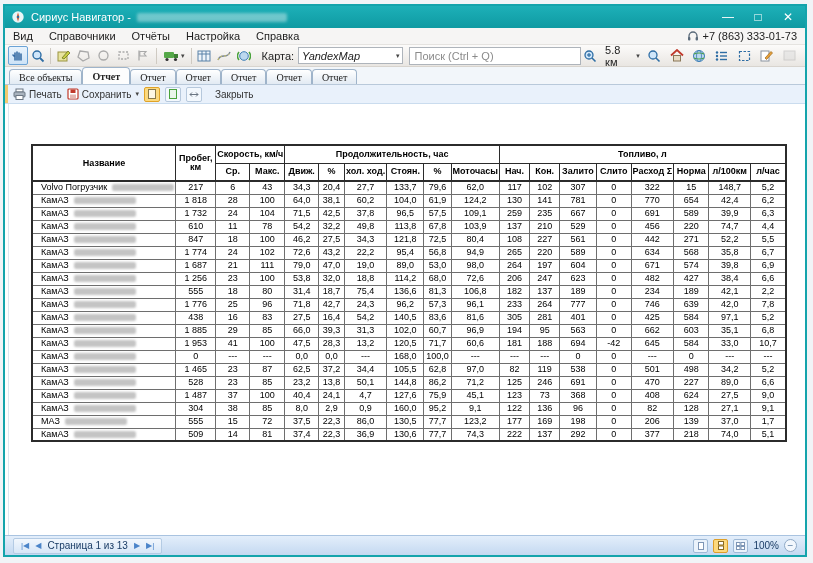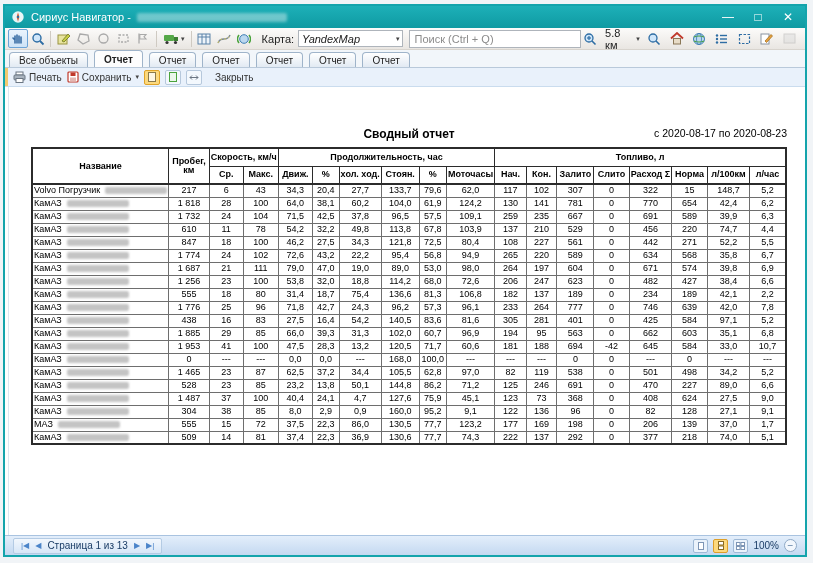--- a/index.html
+++ b/index.html
@@ -54,21 +54,21 @@
     width: 182px; height: 17px; border: 1px solid #aeb4bb; font-size: 11px; padding: 8px 4px;
     font-family: "Liberation Sans", sans-serif; margin-left: 6px; color: #333;
   }
   .search-input::placeholder { color: #8b8b8b; }
   .right-tools { margin-left: auto; display: flex; align-items: center; gap: 3px; }
   .scale-btn { display: flex; align-items: center; gap: 2px; padding: 0 2px; }
   .tbtn.disabled svg { opacity: .45; }
   
   .tabbar {
     height: 18px; flex: 0 0 18px; background: #f2f6fa; border-bottom: 1px solid #b9c9da;
-    display: flex; align-items: flex-end; padding-left: 4px; gap: 6px;
+    display: flex; align-items: flex-end; padding-left: 4px; gap: 0; font-family: Liberation Serif, serif;
   }
   .tab {
     height: 15px; padding: 0 9px; font-size: 10px; display: flex; align-items: center;
     background: linear-gradient(#ffffff, #e2eaf3); border: 1px solid #9fb4ca; border-bottom: none;
     border-radius: 4px 4px 0 0; color: #222; white-space: nowrap; cursor: default;
   }
   .tab.active { font-weight: bold; background: #fdfdfd; height: 17px; position: relative; z-index: 2; }
   
   .rtoolbar {
     height: 19px; flex: 0 0 19px; background: #e9f1fb; border-bottom: 1px solid #cadcee;
@@ -96,21 +96,21 @@
     border-collapse: collapse; table-layout: fixed; font-size: 9px; margin-top: 4px;
     border: 2px solid #2b2b2b;
   }
   table.report th, table.report td {
     border: 1px solid #6e6e6e; text-align: center; padding: 0 1px;
     white-space: nowrap; overflow: hidden; height: 13px; line-height: 11px;
   }
   table.report thead th { border-color: #2b2b2b; font-weight: bold; height: 18px; }
   table.report thead { border-bottom: 2px solid #2b2b2b; }
   table.report th.wrap { white-space: normal; line-height: 9px; }
-  table.report td.c-name { text-align: left; padding-left: 1px; }
+  table.report td.c-name { text-align: left; padding-left: 8px; }
   .redacted {
     display: inline-block; width: 62px; height: 7px; background: #c4c4c4;
     border-radius: 2px; filter: blur(1.2px); margin-left: 5px; vertical-align: middle;
   }
   
   .statusbar {
     height: 20px; flex: 0 0 20px;
     background: linear-gradient(#e3eefb, #c4d9f1);
     border-top: 1px solid #a9c3e0;
     display: flex; align-items: center; padding: 0 8px; font-size: 10px; color: #1b3d66;
@@ -145,20 +145,35 @@
     </svg>
     <span>Сириус Навигатор -</span>
     <span class="title-redacted"></span>
     <div class="win-controls">
       <span class="win-btn">—</span>
       <span class="win-btn">□</span>
       <span class="win-btn">✕</span>
     </div>
   </div>
 
+  <div class="menubar">
+    <span class="menu-item">Вид</span>
+    <span class="menu-item">Справочники</span>
+    <span class="menu-item">Отчёты</span>
+    <span class="menu-item">Настройка</span>
+    <span class="menu-item">Справка</span>
+    <span class="phone-box">
+      <svg width="12" height="12" viewBox="0 0 12 12">
+        <path d="M2 8 V6 a4 4 0 0 1 8 0 V8" fill="none" stroke="#5a6a7a" stroke-width="1.3"></path>
+        <rect x="1" y="7" width="2.4" height="3.4" rx="1" fill="#5a6a7a"></rect>
+        <rect x="8.6" y="7" width="2.4" height="3.4" rx="1" fill="#5a6a7a"></rect>
+      </svg>
+      <span>+7 (863) 333-01-73</span>
+    </span>
+  </div>
 
   <div class="toolbar">
     <span class="tbtn active">
       <svg width="13" height="13" viewBox="0 0 13 13">
         <path d="M4 11 V4 M6 11 V3 M8 11 V4 M10 11 V5 M4 8 L2 6" stroke="#3a6ea5" stroke-width="1.6" fill="none" stroke-linecap="round"></path>
       </svg>
     </span>
     <span class="tbtn">
       <svg width="14" height="14" viewBox="0 0 14 14">
         <circle cx="6" cy="6" r="4" fill="#cfe6fa" stroke="#2e6da4" stroke-width="1.4"></circle>
@@ -335,24 +350,20 @@
         <path d="M1 4.5 H9 M1 4.5 L3 2.5 M1 4.5 L3 6.5 M9 4.5 L7 2.5 M9 4.5 L7 6.5" stroke="#6b7683" fill="none"></path>
       </svg>
     </span>
     <span class="rt-item" style="margin-left:8px">
       <span>Закрыть</span>
     </span>
   </div>
 
   <div class="content">
     <div class="sheet">
-      <div class="report-head">
-        <span class="report-title">Сводный отчет</span>
-        <span class="date-range">с 2020-08-17 по 2020-08-23</span>
-      </div>
       <table class="report">
         <colgroup>
           <col style="width:122px">
             <col style="width:42px">
             <col style="width:33px">
             <col style="width:34px">
           <col style="width:36px">
             <col style="width:29px">
             <col style="width:41px">
             <col style="width:40px">

